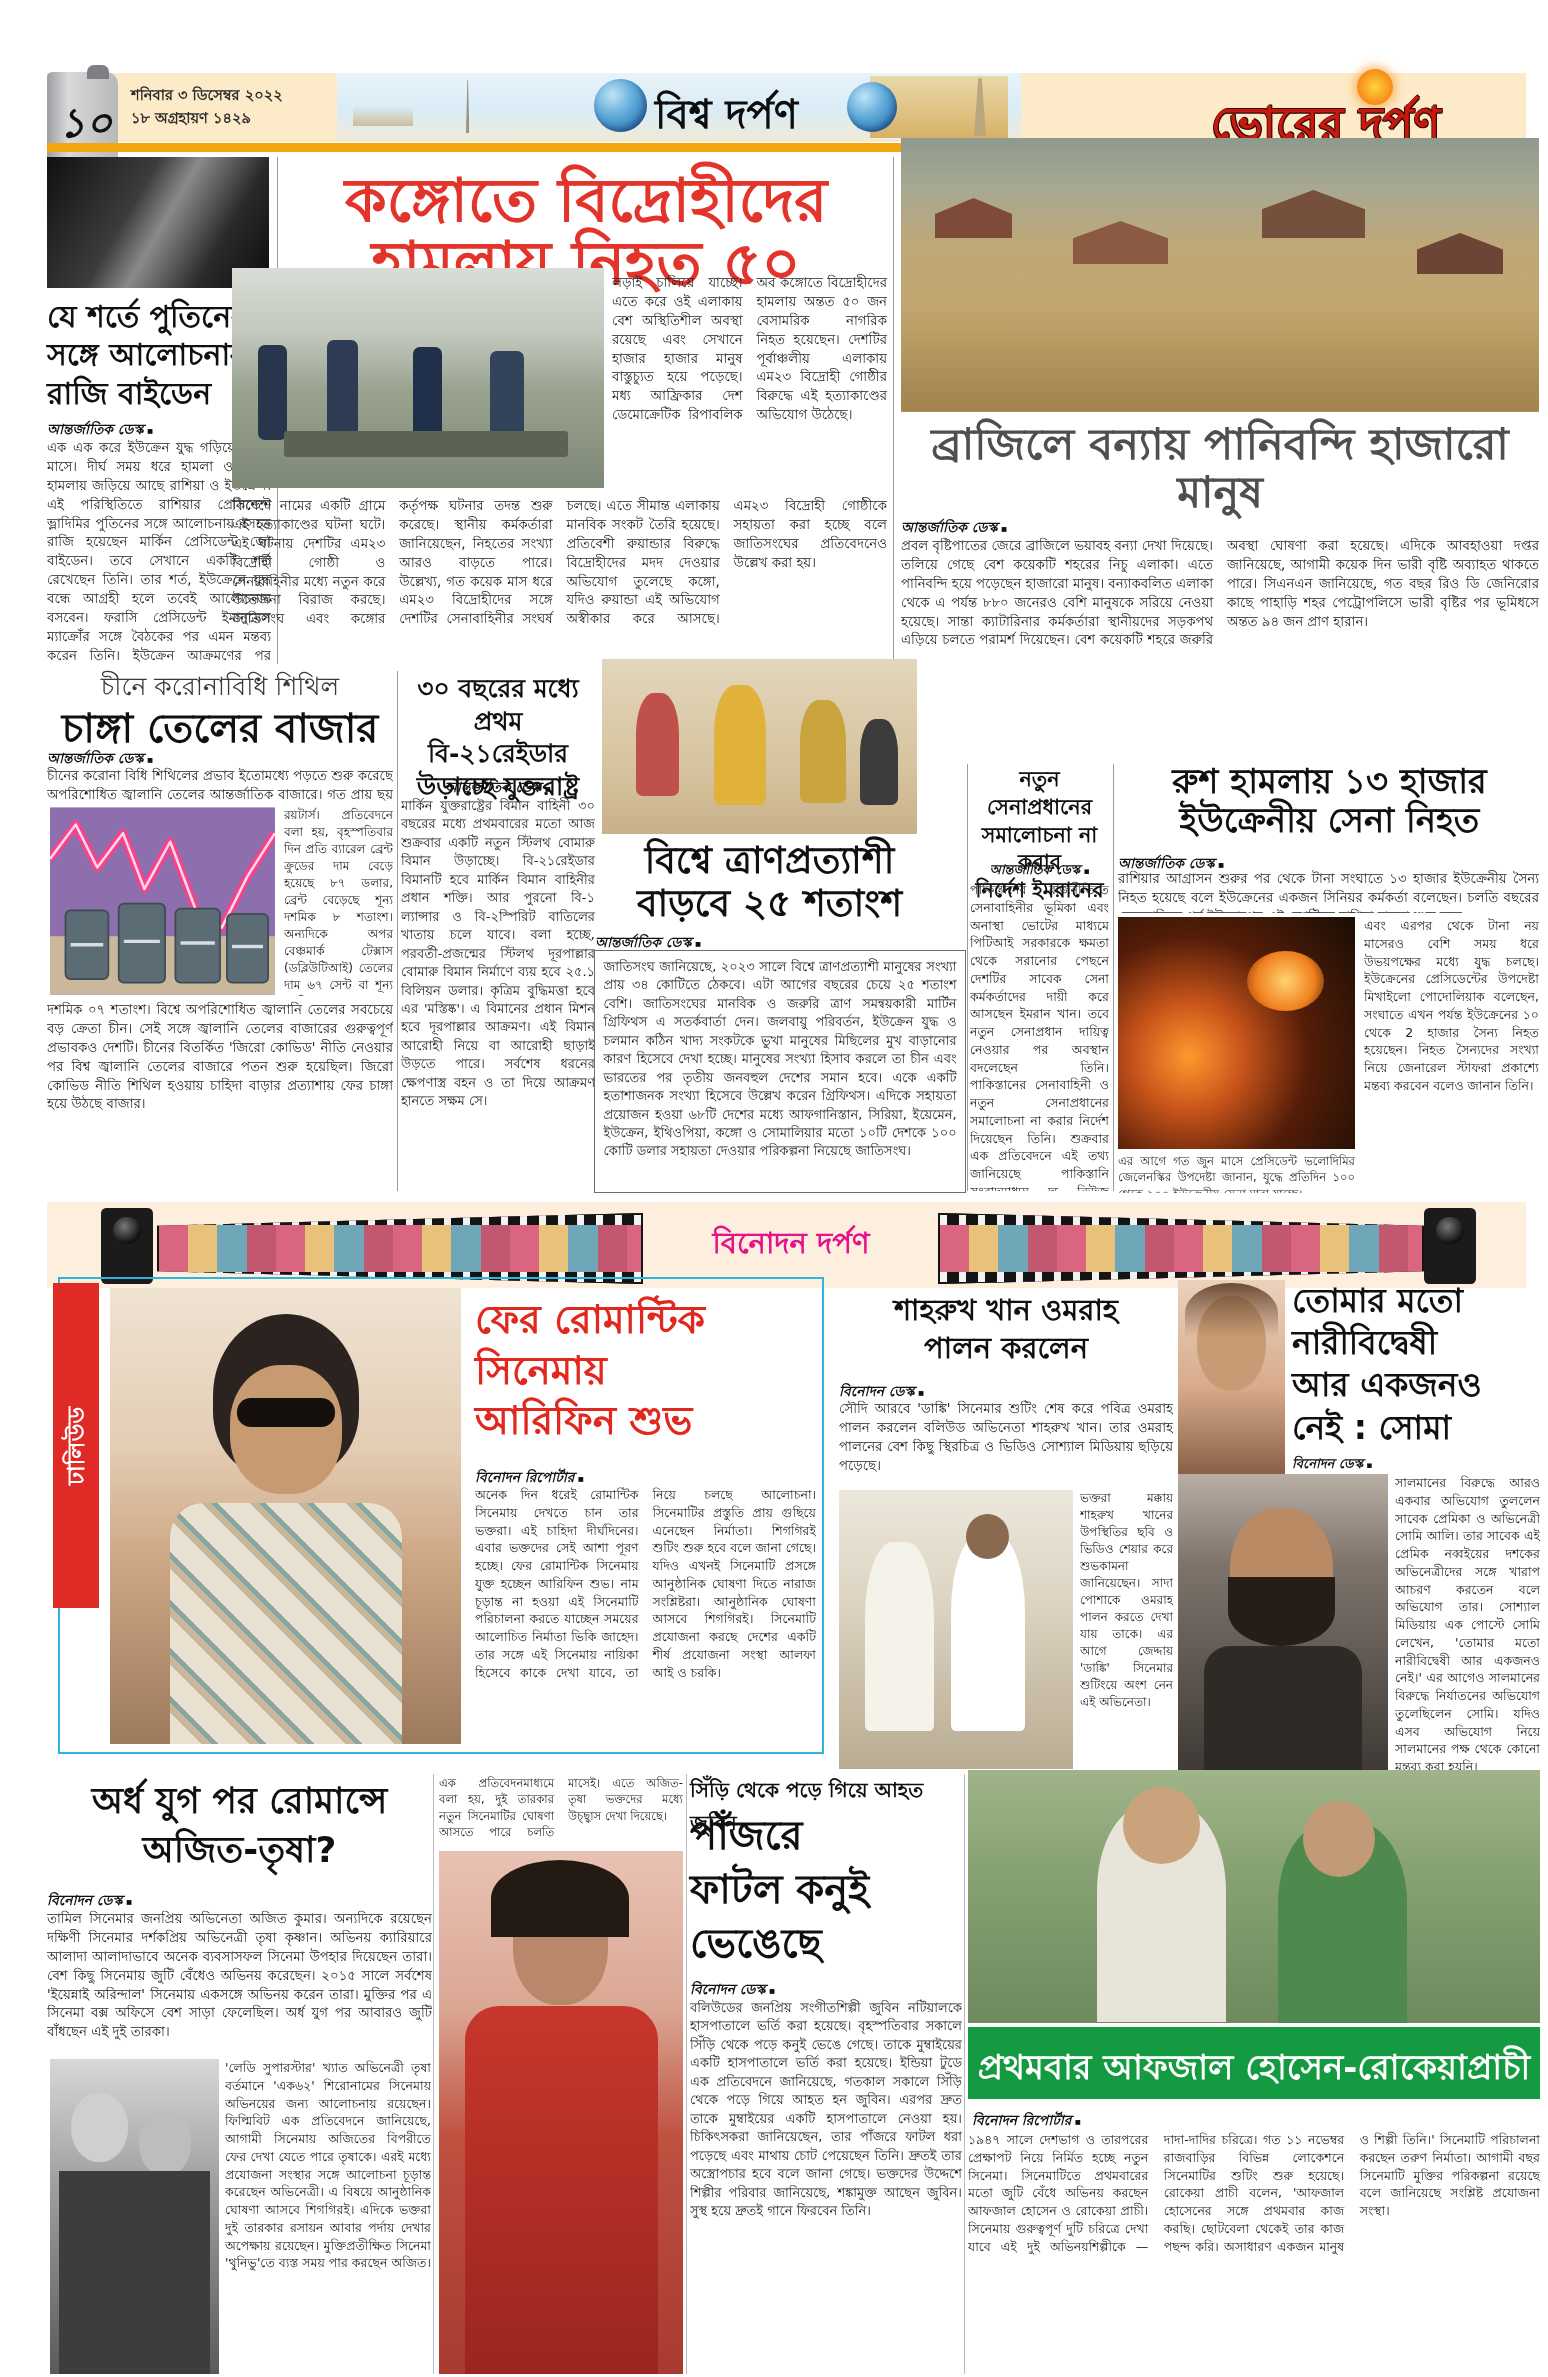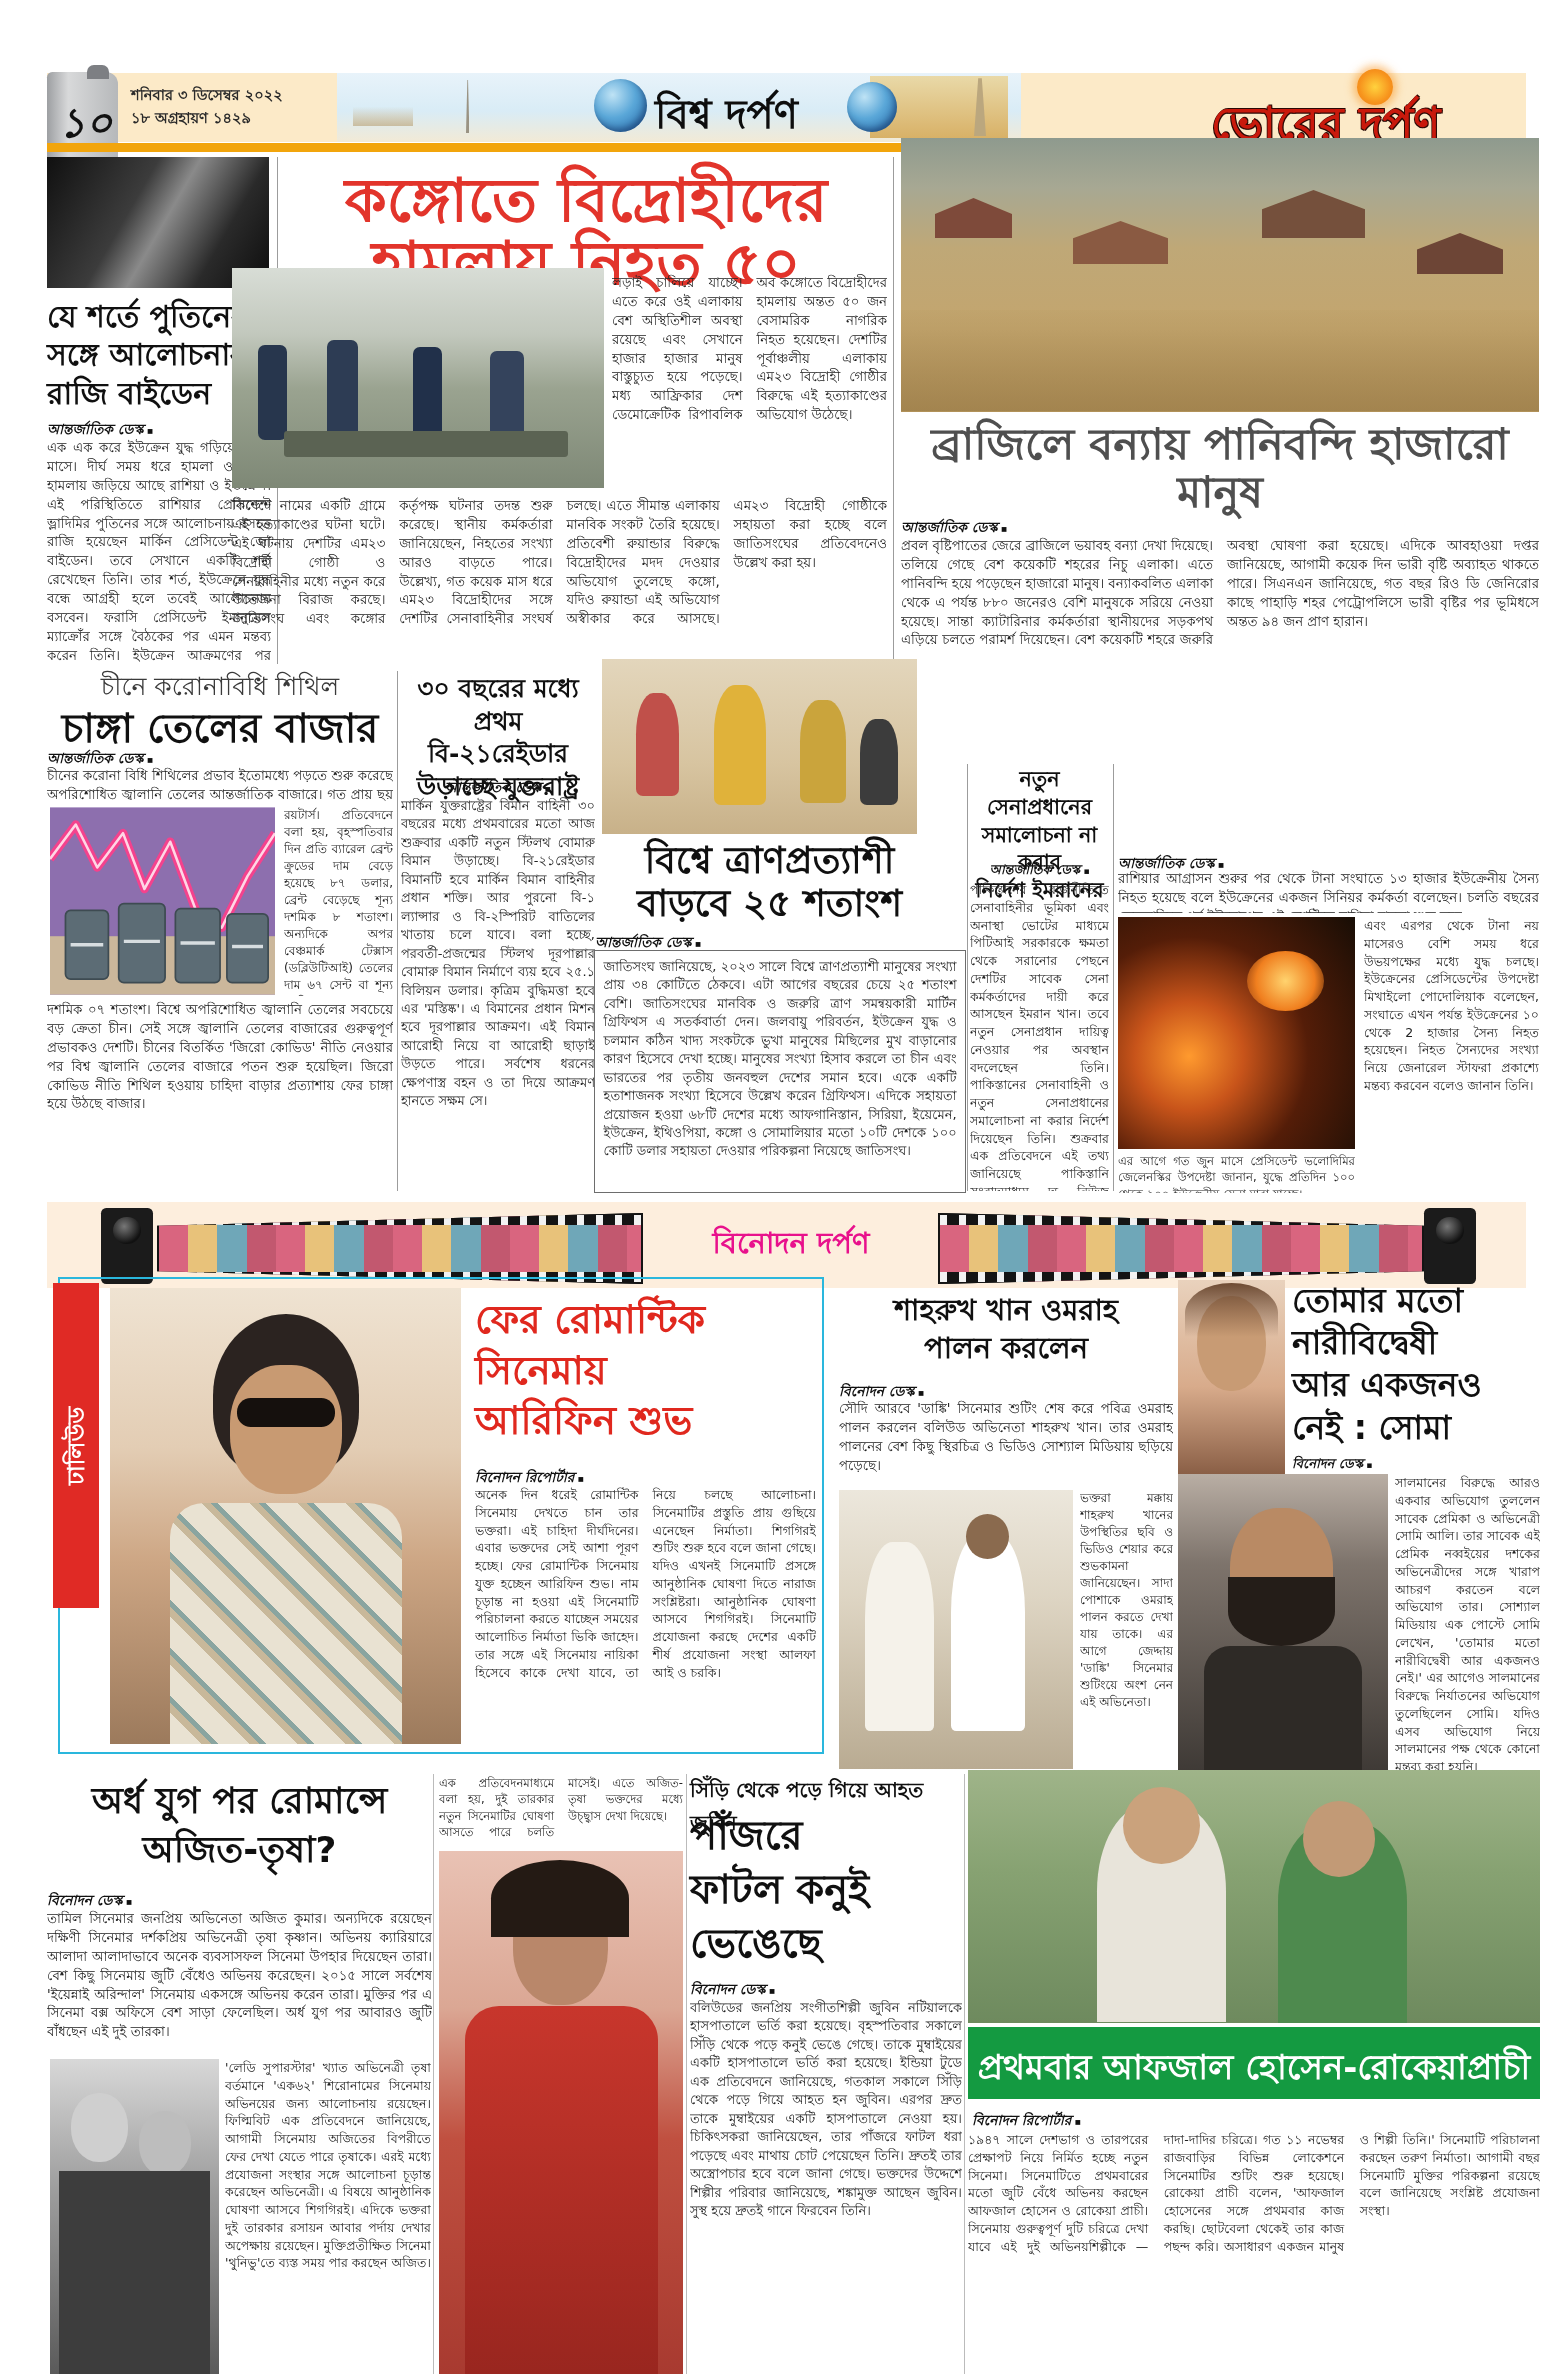--- a/index.html
+++ b/index.html
@@ -168,20 +168,22 @@
   <div class="vdiv" style="left:967px;top:764px;height:427px;"></div>
 
   <div class="abs hl pre center" style="left:970px;top:766px;width:139px;font-size:20.6px;line-height:1.35;">নতুন সেনাপ্রধানের
 সমালোচনা না করার
 নির্দেশ ইমরানের</div>
   <div class="abs byline" style="left:970px;top:860px;width:139px;text-align:center;font-size:13px;">আন্তর্জাতিক ডেস্ক</div>
   <div class="abs body-text" style="left:970px;top:881px;width:139px;height:310px;font-size:12.5px;">পাকিস্তানের রাজনীতিতে সেনাবাহিনীর ভূমিকা এবং অনাস্থা ভোটের মাধ্যমে পিটিআই সরকারকে ক্ষমতা থেকে সরানোর পেছনে দেশটির সাবেক সেনা কর্মকর্তাদের দায়ী করে আসছেন ইমরান খান। তবে নতুন সেনাপ্রধান দায়িত্ব নেওয়ার পর অবস্থান বদলেছেন তিনি। পাকিস্তানের সেনাবাহিনী ও নতুন সেনাপ্রধানের সমালোচনা না করার নির্দেশ দিয়েছেন তিনি। শুক্রবার এক প্রতিবেদনে এই তথ্য জানিয়েছে পাকিস্তানি সংবাদমাধ্যম দ্য নিউজ ইন্টারন্যাশনাল।</div>
 
   <div class="vdiv" style="left:1113px;top:764px;height:427px;"></div>
 
+  <div class="abs hl pre center" style="left:1118px;top:762px;width:423px;font-size:34px;line-height:1.15;">রুশ হামলায় ১৩ হাজার
+ইউক্রেনীয় সেনা নিহত</div>
   <div class="abs byline" style="left:1118px;top:852px;">আন্তর্জাতিক ডেস্ক</div>
   <div class="abs body-text" style="left:1118px;top:870px;width:421px;height:43px;">রাশিয়ার আগ্রাসন শুরুর পর থেকে টানা সংঘাতে ১৩ হাজার ইউক্রেনীয় সৈন্য নিহত হয়েছে বলে ইউক্রেনের একজন সিনিয়র কর্মকর্তা বলেছেন। চলতি বছরের ফেব্রুয়ারিতে পূর্ব ইউরোপের এই দেশটিতে রাশিয়া হামলা শুরু করে</div>
   <div class="ph" style="left:1118px;top:917px;width:237px;height:232px;background:
       radial-gradient(circle at 30% 60%,#ff9a2e 0%,#c8541a 25%,#541d08 55%,#170d05 100%);">
     <div class="abs" style="left:129px;top:34px;width:77px;height:60px;background:radial-gradient(circle,#ffd36e 0%,#f07f1f 60%,transparent 100%);border-radius:50%;"></div>
   </div>
   <div class="abs body-text" style="left:1364px;top:917px;width:175px;height:232px;font-size:12.5px;">এবং এরপর থেকে টানা নয় মাসেরও বেশি সময় ধরে উভয়পক্ষের মধ্যে যুদ্ধ চলছে। ইউক্রেনের প্রেসিডেন্টের উপদেষ্টা মিখাইলো পোদোলিয়াক বলেছেন, সংঘাতে এখন পর্যন্ত ইউক্রেনের ১০ থেকে 2 হাজার সৈন্য নিহত হয়েছেন। নিহত সৈন্যদের সংখ্যা নিয়ে জেনারেল স্টাফরা প্রকাশ্যে মন্তব্য করবেন বলেও জানান তিনি।</div>
   <div class="abs body-text" style="left:1118px;top:1153px;width:237px;height:40px;font-size:11.6px;">এর আগে গত জুন মাসে প্রেসিডেন্ট ভলোদিমির জেলেনস্কির উপদেষ্টা জানান, যুদ্ধে প্রতিদিন ১০০ থেকে ২০০ ইউক্রেনীয় সেনা মারা যাচ্ছে।</div>
 
   <div class="abs banner" style="left:47px;top:1202px;width:1479px;height:86px;"></div>

